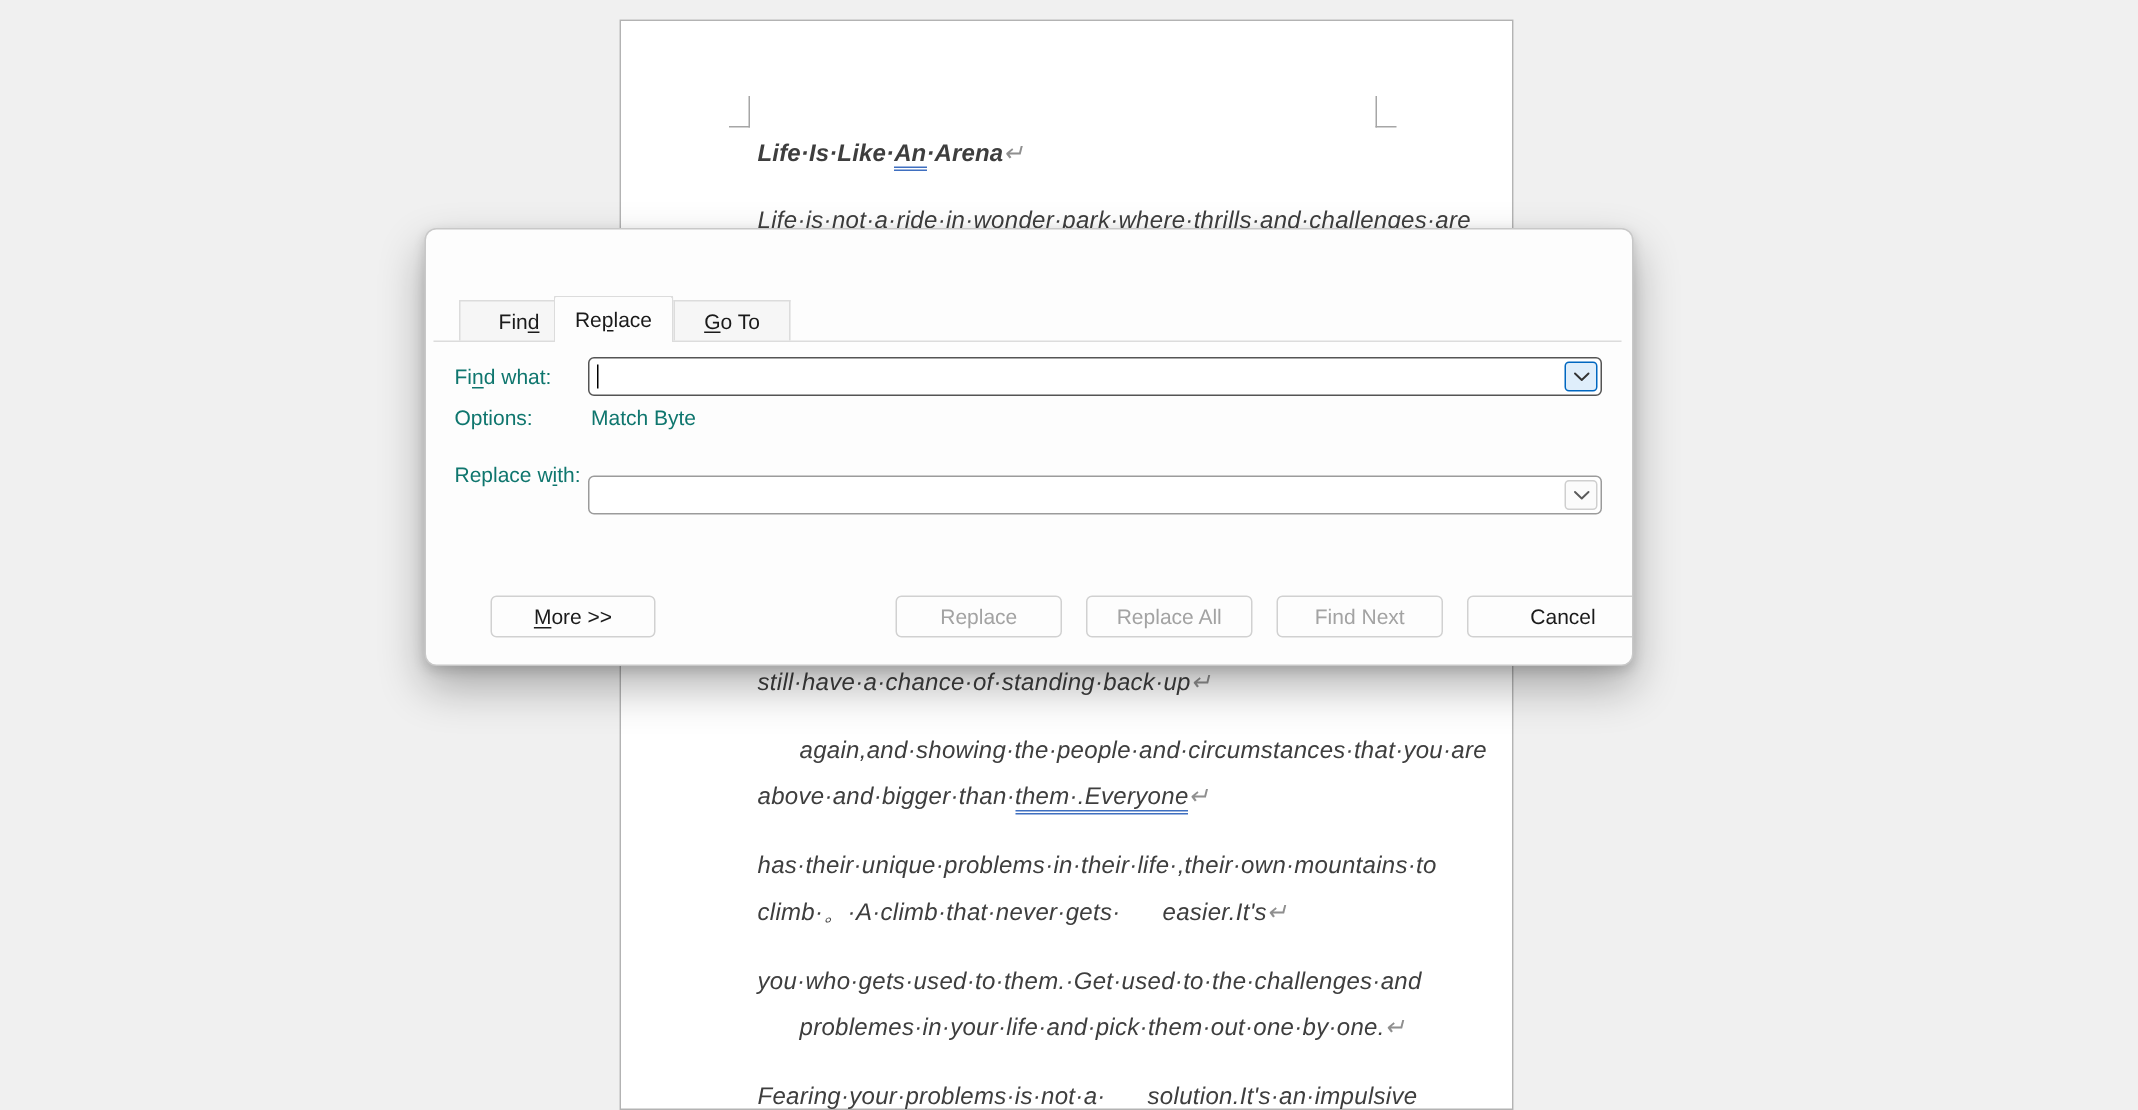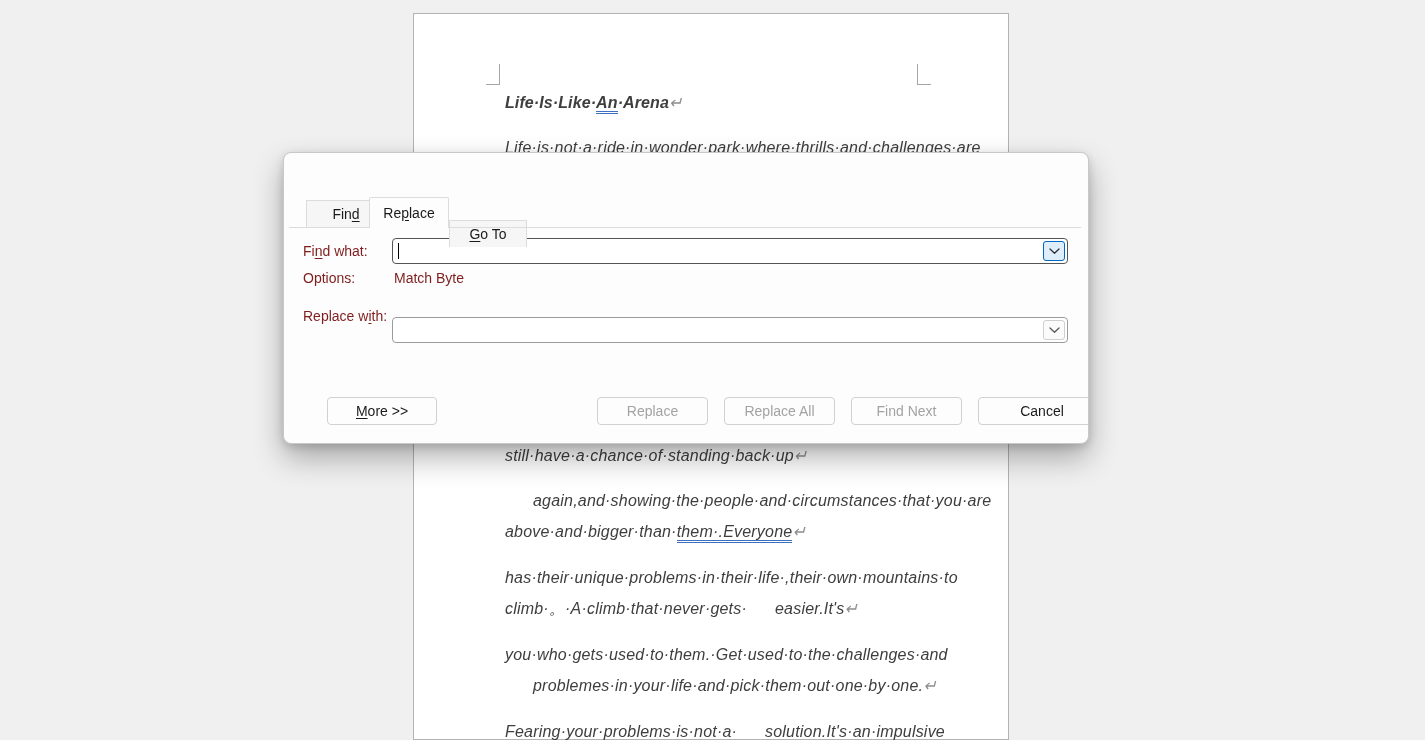--- a/index.html
+++ b/index.html
@@ -64,28 +64,28 @@
   
   .tab {
     position: absolute; height: 27px; top: 47px;
     background: #f6f6f6;
     border: 1px solid #dcdcdc; border-bottom: none;
     display: flex; align-items: center; justify-content: center;
     font-size: 14px; z-index: 2;
   }
   .tab.t-find    { left: 22px;  width: 80px; }
   .tab.t-replace { left: 85px; width: 80px; top: 44px; height: 31px; background: #fdfdfd; z-index: 4; border-radius: 2px 2px 0 0; }
-  .tab.t-goto    { left: 165px; width: 78px; margin-top: 20px; }
+  .tab.t-goto    { left: 165px; width: 78px; }
   .tab-sep {
     position: absolute; left: 5px; top: 74px; width: 792px; height: 1px;
     background: #dcdcdc; z-index: 3;
   }
   .accel { text-decoration: underline; text-underline-offset: 2px; }
 
-  .field-label { position: absolute; font-size: 14px; color: #7f1d1d; white-space: nowrap; }
+  .field-label { position: absolute; font-size: 14px; color: #0f766e; white-space: nowrap; }
   .lbl-findwhat { left: 19px; top: 90px; }
   .lbl-options  { left: 19px; top: 117px; }
   .val-options  { left: 110px; top: 117px; }
   .lbl-replace  { left: 19px; top: 155px; }
 
   .combo {
     position: absolute; left: 108px; width: 676px; height: 26px;
     background: #ffffff; border-radius: 4px;
   }
   .combo.find    { top: 85px;  border: 1px solid #545454; }

